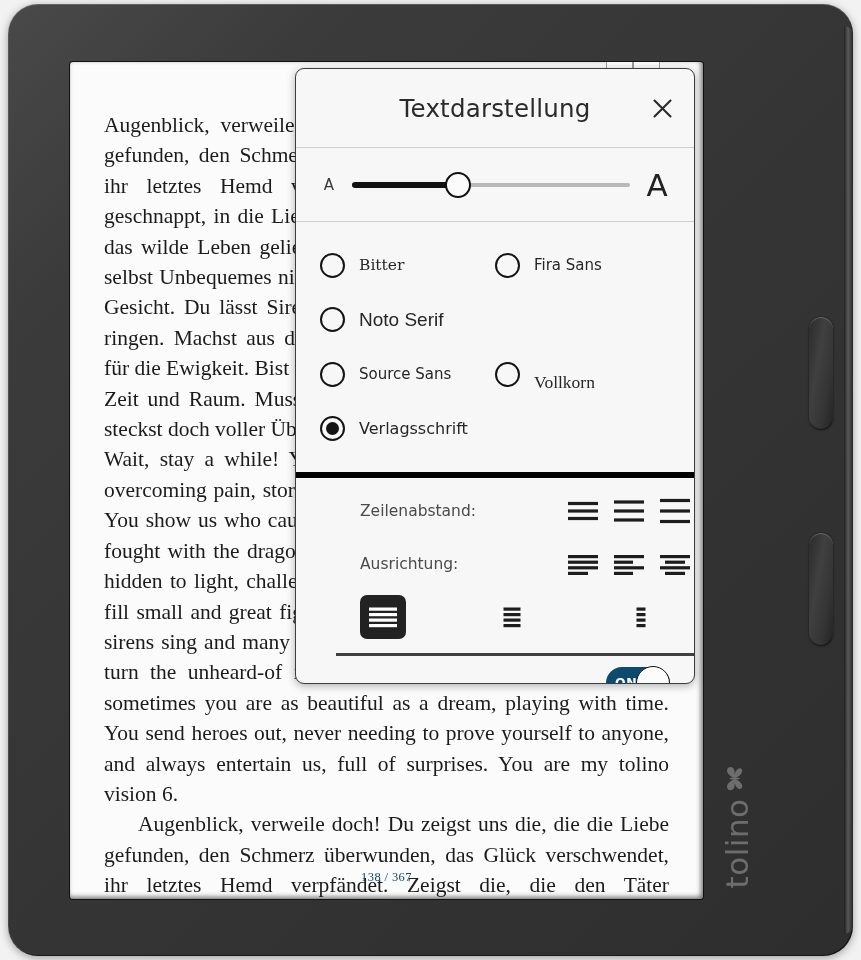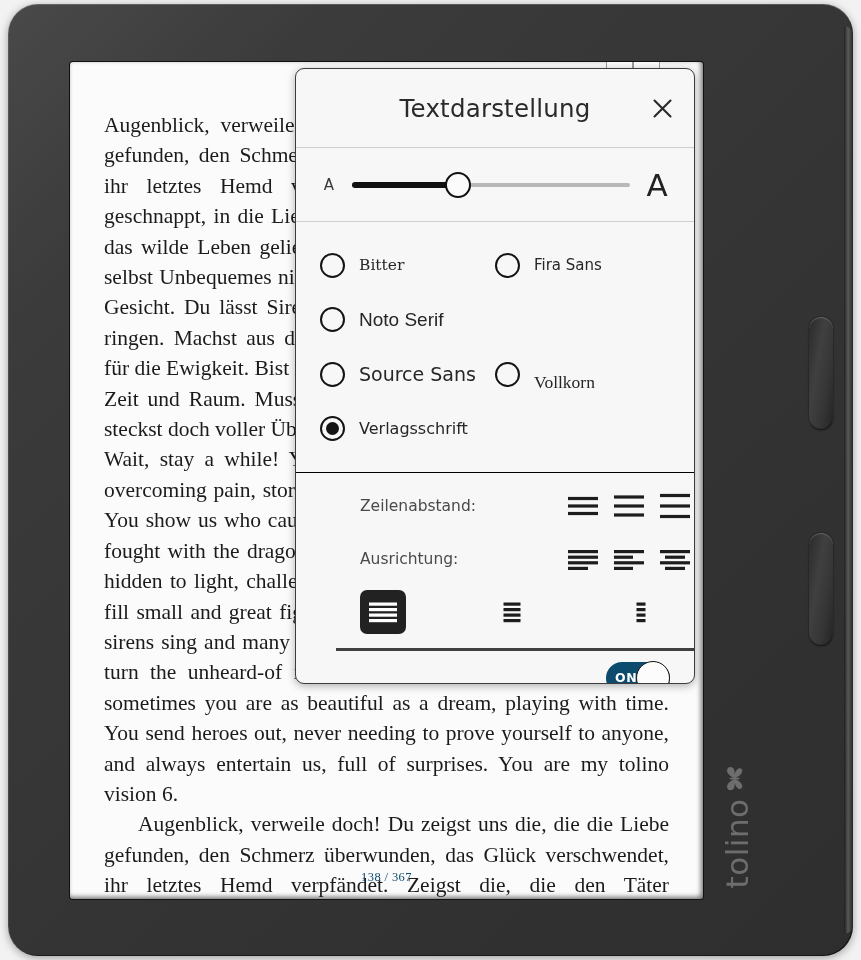--- a/index.html
+++ b/index.html
@@ -206,21 +206,21 @@
     margin-left: -13px;
     border-radius: 50%;
     background: #fbfbfb;
     border: 2.6px solid #111;
   }
 
   
   #font-list-section {
     flex: 0 0 auto;
     padding: 16px 24px 16px 24px;
-    border-bottom: 1px solid #000000;
+    border-bottom: 6px solid #000000;
   }
   .font-row {
     display: flex;
     height: 54.5px;
     align-items: center;
   }
   .font-option {
     flex: 1 1 50%;
     display: flex;
     align-items: center;
@@ -238,21 +238,21 @@
   .radio-inner { width: 13px; height: 13px; border-radius: 50%; background: #141414; }
   .font-label {
     font-size: 16px;
     color: #262626;
     white-space: nowrap;
   }
   .font-label.f-bitter       { font-family: "DejaVu Serif", serif; font-size: 15.5px; }
   .font-label.f-fira         { font-family: "DejaVu Sans", sans-serif; font-size: 15px; }
   .font-label.f-noto         { font-family: Liberation Sans, sans-serif; font-size: 19px; }
   .font-label.f-dyslexic     { font-family: "DejaVu Sans", sans-serif; font-size: 15.5px; font-weight: 700; }
-  .font-label.f-source       { font-family: "DejaVu Sans", sans-serif; font-size: 19px; }
+  .font-label.f-source       { font-family: "DejaVu Sans", sans-serif; font-size: 15px; }
   .font-label.f-vollkorn     { font-family: "Liberation Serif", serif; font-size: 17.5px; margin-top: 16px; }
   .font-label.f-verlag       { font-family: "DejaVu Sans", sans-serif; font-size: 16px; }
 
   
   #layout-section {
     flex: 0 0 auto;
     padding: 6px 24px 10px 24px;
     border-bottom: 3px solid #404040;
     margin-left: 40px;
   }

